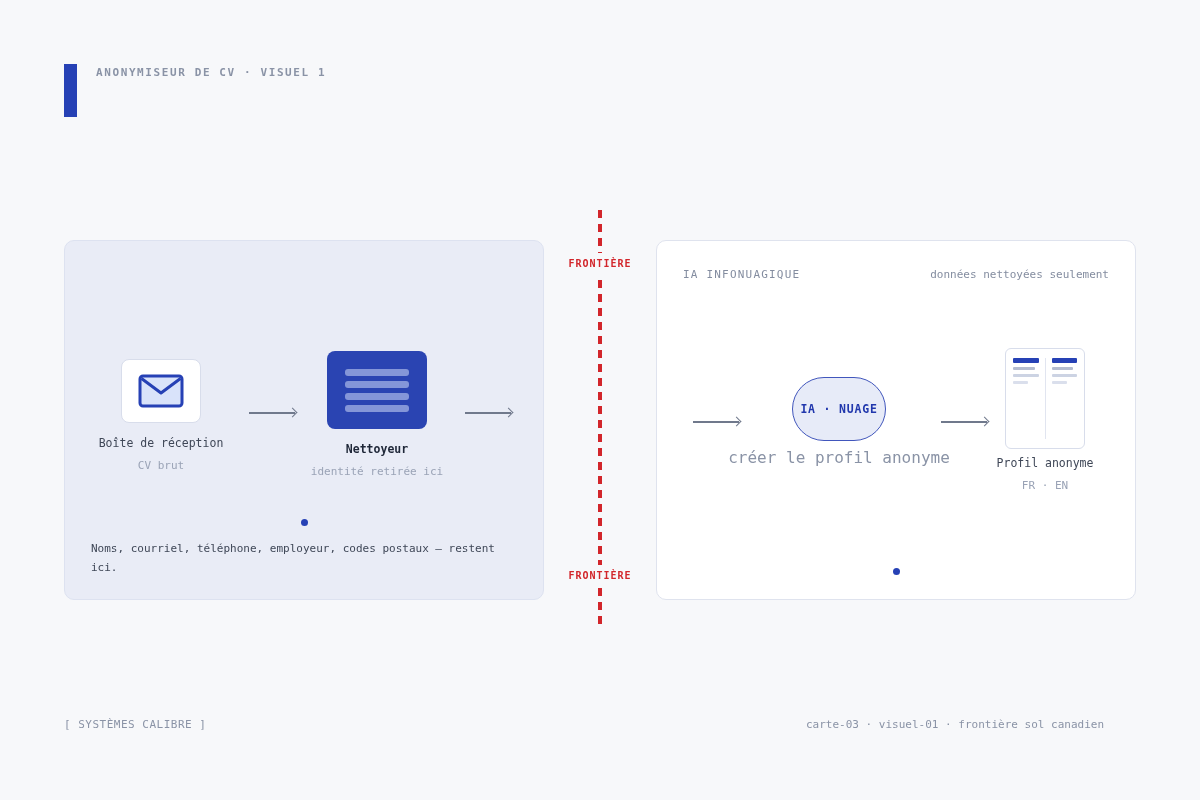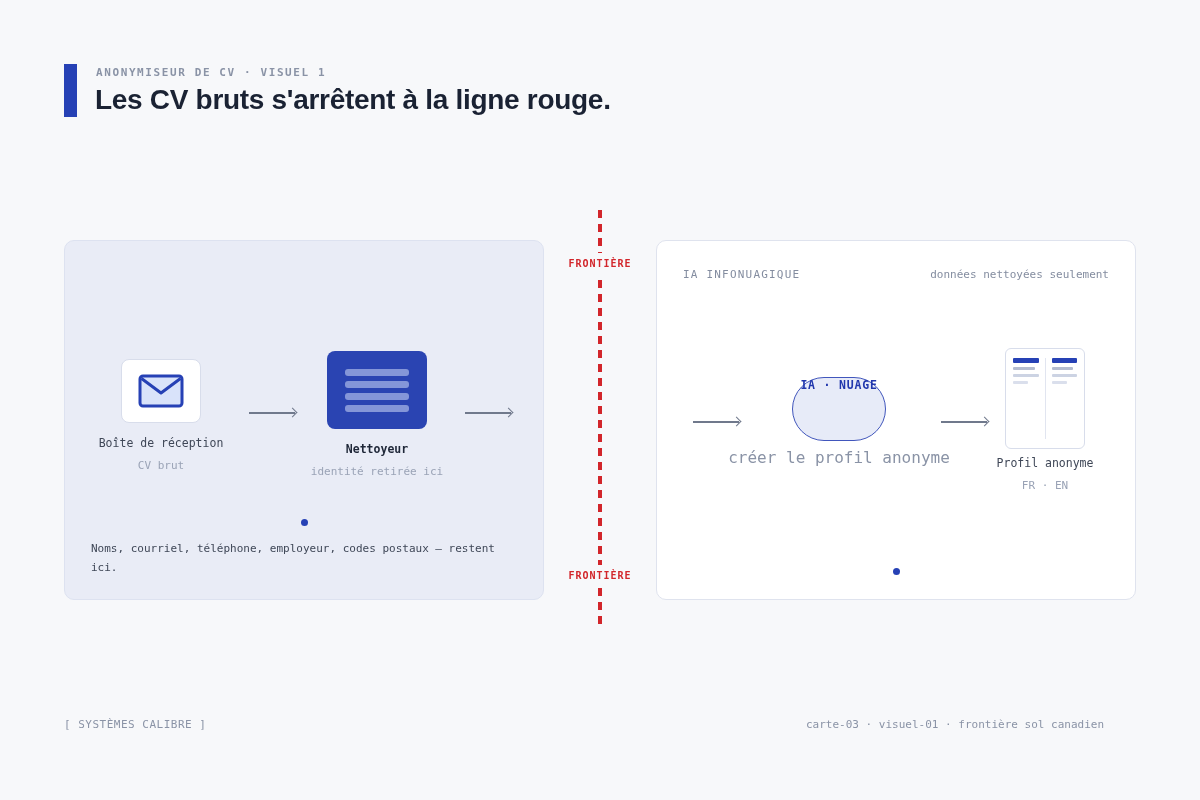--- a/index.html
+++ b/index.html
@@ -30,21 +30,21 @@
 
   .icon-card { width:78px; height:62px; margin:0 auto; background:#ffffff; border:1px solid #d8ddeb;
                border-radius:8px; display:flex; align-items:center; justify-content:center; }
 
   .cleaner-card { width:100px; height:78px; margin:0 auto; background:#2a44b2; border-radius:8px;
                   display:flex; flex-direction:column; align-items:center; justify-content:center; gap:5px; }
   .cleaner-bar { width:64px; height:7px; border-radius:3px; background:#8496d8; }
 
   .cloud-shape { position:absolute; left:135px; top:136px; width:94px; height:64px; box-sizing:border-box;
                  background:#e7ebf8; border:1.5px solid #4156bc; border-radius:34px 34px 34px 34px;
-                 display:flex; justify-content:center; }
+                 display:flex; align-items:center; justify-content:center; }
   .cloud-title { font-size:11.5px; font-weight:bold; letter-spacing:0.8px; color:#2137ad; }
   .cloud-caption { position:absolute; left:60px; top:207px; width:244px; text-align:center;
                    font-size:16px; color:#8a93a6; }
 
   .doc-card { width:80px; height:101px; margin:0 auto; box-sizing:border-box; background:#ffffff;
               border:1px solid #d8ddeb; border-radius:6px; display:flex; padding:9px 7px; gap:0; }
   .doc-col { flex:1; display:flex; flex-direction:column; gap:4px; align-items:flex-start; }
   .doc-col.right { align-items:flex-start; }
   .doc-divider { width:1px; background:#e1e5f0; margin:0 6px; align-self:stretch; }
   .doc-bar { width:100%; height:5px; background:#2641b5; border-radius:1px; }
@@ -79,21 +79,20 @@
   .footer-left { font-size:11px; color:#8a93a6; letter-spacing:0.5px; }
   .footer-right { font-size:11px; color:#8a93a6; }
 </style>
 </head>
 <body>
 
 <div class="canvas">
 
   <div class="accent-bar"></div>
   <div class="kicker">ANONYMISEUR DE CV · VISUEL 1</div>
-  <h1 class="title">Les CV bruts s'arrêtent à la ligne rouge.</h1>
 
   <section class="panel panel-left">
 
     <div class="node" style="left:18px; top:118px; width:156px;">
       <div class="icon-card">
         <svg width="46" height="34" viewBox="0 0 46 34" aria-hidden="true">
           <rect x="2" y="2" width="42" height="30" rx="3" fill="#d9e3fa" stroke="#2641b5" stroke-width="3"></rect>
           <path d="M3.5 4.5 L23 19 L42.5 4.5" fill="none" stroke="#2641b5" stroke-width="3" stroke-linejoin="round"></path>
         </svg>
       </div>

